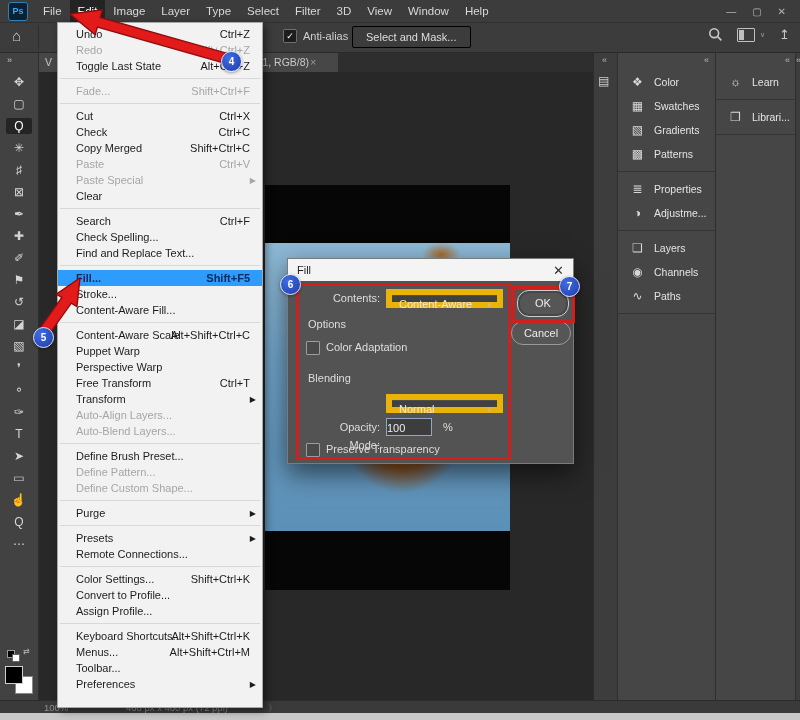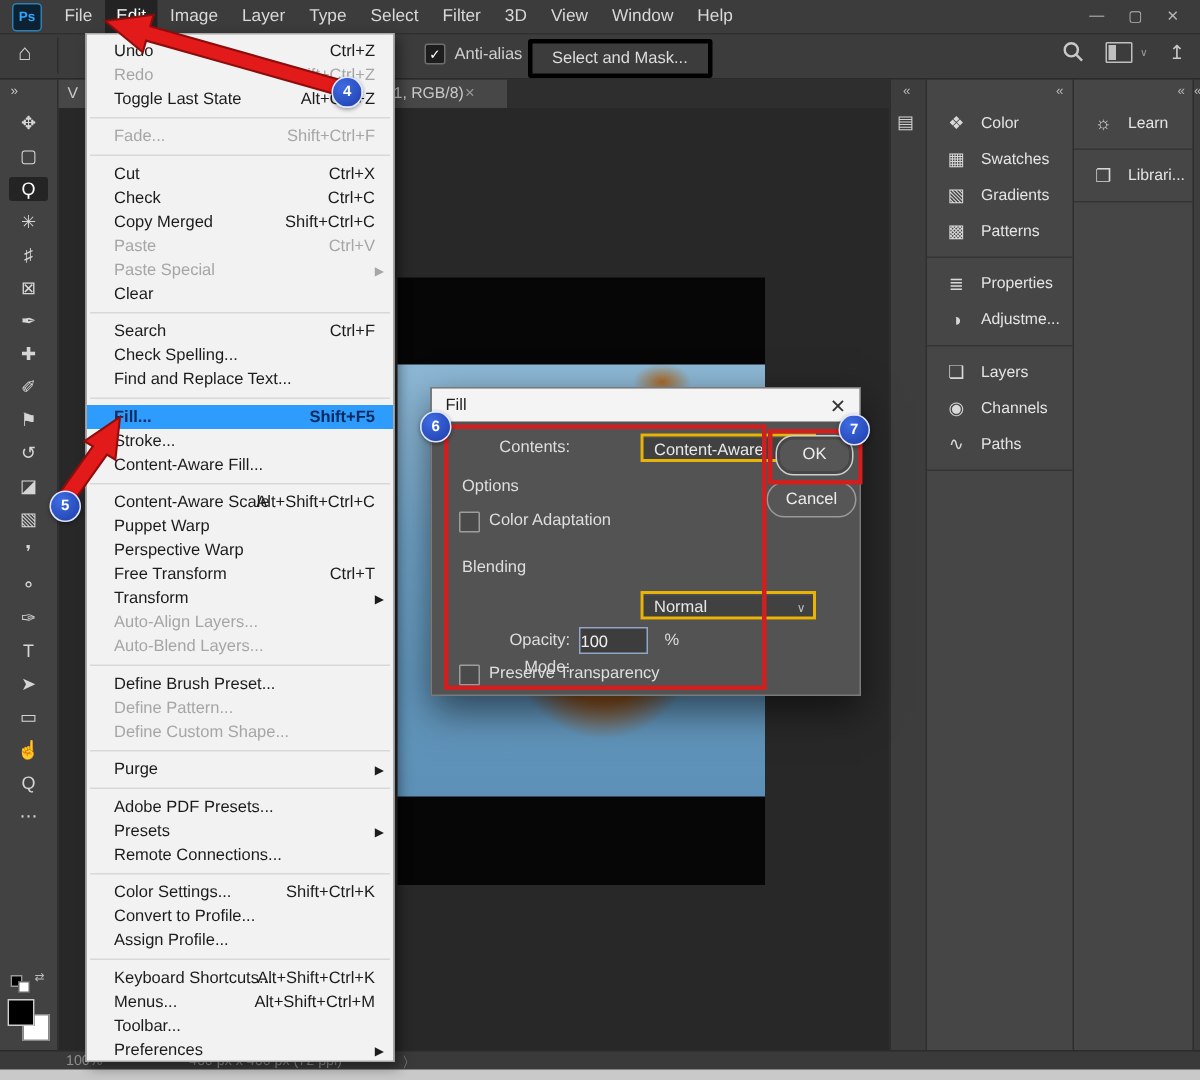--- a/index.html
+++ b/index.html
@@ -17,21 +17,21 @@
   .win-controls span{cursor:default;}
   
   .optionsbar{position:absolute;left:0;top:22px;width:800px;height:30px;background:#3c3c3c;
               border-bottom:1px solid #2a2a2a;z-index:5;}
   .home-ico{position:absolute;left:12px;top:5px;font-size:15px;color:#cfcfcf;}
   .ob-vsep{position:absolute;left:38px;top:3px;width:1px;height:24px;background:#2d2d2d;}
   .aa-wrap{position:absolute;left:283px;top:7px;display:flex;align-items:center;gap:6px;}
   .aa-box{width:12px;height:12px;background:#1d1d1d;border:1px solid #6e6e6e;border-radius:2px;
           color:#fff;font-size:9px;line-height:12px;text-align:center;}
   .aa-label{font-size:11px;color:#cfcfcf;}
-  .sm-btn{position:absolute;left:352px;top:4px;height:20px;padding:0 13px;border:3px solid #000000;
+  .sm-btn{position:absolute;left:352px;top:4px;height:20px;padding:0 13px;border:1px solid #000000;
           border-radius:2px;color:#ddd;font-size:11px;line-height:20px;background:transparent;text-align:right;}
   .ob-right{position:absolute;right:10px;top:5px;display:flex;align-items:center;gap:14px;}
   .ws-ico{width:16px;height:12px;border:1px solid #c0c0c0;border-radius:1px;position:relative;}
   .ws-ico:before{content:"";position:absolute;left:1px;top:1px;bottom:1px;width:5px;background:#c0c0c0;}
   .ws-v{font-size:7px;color:#9a9a9a;margin-left:-9px;}
   .share-ico{font-size:13px;color:#c9c9c9;}
   
   .tabrow{position:absolute;left:38px;top:52px;width:557px;height:20px;background:#2e2e2e;z-index:3;}
   .doc-tab{position:absolute;left:0;top:0;width:300px;height:20px;background:#474747;color:#c9c9c9;
            font-size:10.5px;line-height:20px;}
@@ -100,23 +100,23 @@
   .mi.disabled{color:#a6a6a6;}
   .mi.highlight{background:#2e9cfd;color:#0a2a60;font-weight:bold;}
   .mi.sep{height:1px;background:#d8d8d8;margin:4px 2px;}
   
   .dialog{position:absolute;left:287px;top:258px;width:285px;height:204px;background:#535353;
           border:1px solid #7a7a7a;box-shadow:0 10px 24px rgba(0,0,0,.55);z-index:40;}
   .dlg-title{height:22px;background:#f4f4f4;color:#1e1e1e;font-size:11px;display:flex;
              align-items:center;padding:0 9px;}
   .dlg-close{margin-left:auto;color:#333;font-size:13px;}
   .dlg-label{position:absolute;font-size:11px;color:#dedede;}
-  .dd{position:absolute;height:19px;background:#414141;border:2px solid #eab308;
+  .dd{position:absolute;height:19px;background:#414141;border:6px solid #eab308;
       box-shadow:inset 0 1px 0 rgba(255,255,255,.08);color:#e8e8e8;font-size:11px;
-      line-height:19px;padding-left:7px;box-sizing:border-box;margin-left:41px;}
+      line-height:19px;padding-left:7px;box-sizing:border-box;}
   .dd .dv{position:absolute;right:5px;top:0;font-size:8px;color:#bdbdbd;}
   .cb{position:absolute;width:12px;height:12px;background:#4a4a4a;border:1px solid #9d9d9d;border-radius:1px;}
   .numfield{position:absolute;height:18px;background:#3d3d3d;border:1px solid #8fa8c8;color:#eee;
             font-size:11px;line-height:18px;box-sizing:border-box;}
   .btn-pill{position:absolute;border-radius:12px;color:#ececec;font-size:11px;text-align:center;
             background:#565656;}
   .btn-ok{left:229px;top:31px;width:50px;height:25px;line-height:25px;border:1.5px solid #cfcfcf;
           box-shadow:inset 0 0 0 2px #474747;}
   .btn-cancel{left:223px;top:62px;width:58px;height:22px;line-height:22px;border:1px solid #9a9a9a;}
   
@@ -518,25 +518,20 @@
         <span class="mi-label">Purge</span>
         <span class="mi-short"></span>
         <span class="mi-sub">▶</span>
       </div>
       <div class="mi sep">
         
         
         
       </div>
       <div class="mi">
-        <span class="mi-label">Adobe PDF Presets...</span>
-        <span class="mi-short"></span>
-        <span class="mi-sub"></span>
-      </div>
-      <div class="mi">
         <span class="mi-label">Presets</span>
         <span class="mi-short"></span>
         <span class="mi-sub">▶</span>
       </div>
       <div class="mi">
         <span class="mi-label">Remote Connections...</span>
         <span class="mi-short"></span>
         <span class="mi-sub"></span>
       </div>
       <div class="mi sep">

